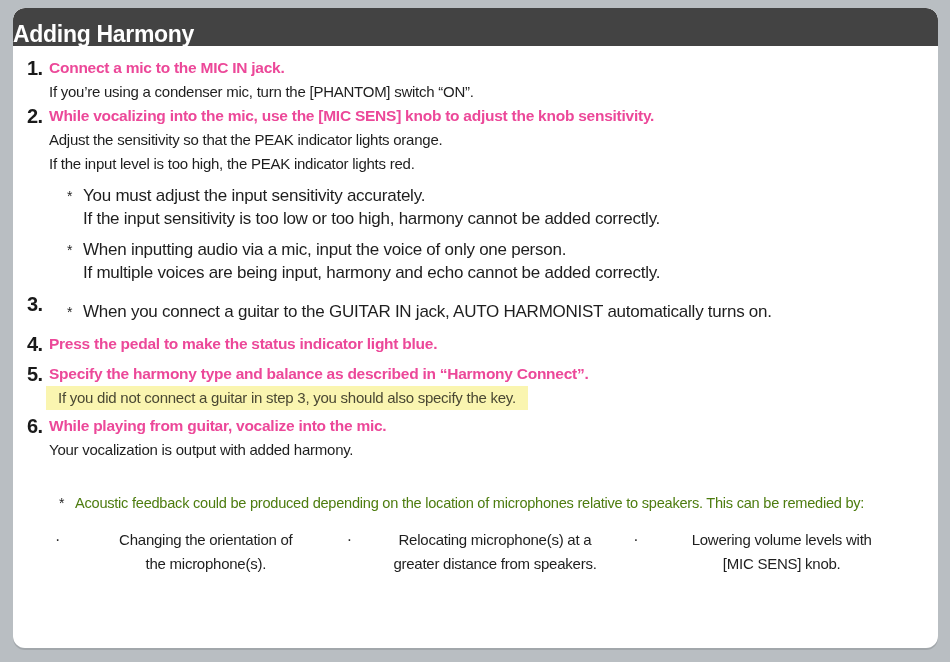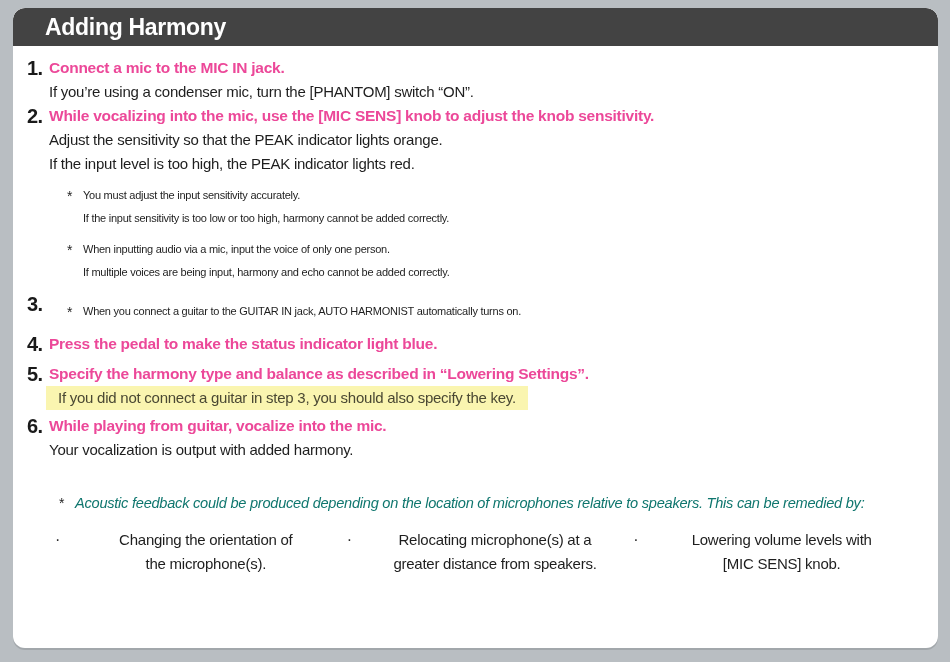--- a/index.html
+++ b/index.html
@@ -33,22 +33,22 @@
     overflow: hidden;
     box-shadow: 0 2px 0 rgba(120,126,130,0.35);
   }
 
   .card-header {
     height: 38px;
     background: #434343;
     border-top-left-radius: 12px;
     border-top-right-radius: 12px;
     display: flex;
-    align-items: center;
-    padding-left: 32px;
+    align-items: flex-end;
+    padding-left: 0;
     box-sizing: border-box;
   }
 
   .card-title {
     color: #ffffff;
     font-size: 23px;
     font-weight: bold;
     letter-spacing: -0.3px;
     line-height: 1;
   }
@@ -113,21 +113,21 @@
     flex: 0 0 16px;
     font-size: 14px;
     color: #1e1e1e;
     line-height: 24px;
   }
   .note-lines {
     flex: 1 1 auto;
     min-width: 0;
   }
   .note-line {
-    font-size: 11px;
+    font-size: 17px;
     color: #1e1e1e;
     line-height: 23px;
     letter-spacing: -0.25px;
     white-space: nowrap;
   }
 
   
   .footnote {
     margin-top: 30px;
     display: flex;
@@ -137,24 +137,23 @@
   }
   .footnote-mark {
     flex: 0 0 16px;
     font-size: 14px;
     color: #1e1e1e;
     line-height: 23px;
   }
   .footnote-text {
     flex: 1 1 auto;
     font-size: 14.6px;
-    color: #0f766e;
+    color: #4d7c0f;
     line-height: 23px;
     letter-spacing: -0.25px;
-    font-style: italic;
   }
 
   .bullet-cols {
     display: flex;
     margin-top: 13px;
     padding-left: 28px;
     padding-right: 8px;
   }
   .bullet-col {
     display: flex;
@@ -248,21 +247,21 @@
       <div class="step" style="margin-top:8px;">
         <div class="step-num">4.</div>
         <div class="step-content">
           <div class="step-title">Press the pedal to make the status indicator light blue.</div>
         </div>
       </div>
 
       <div class="step" style="margin-top:6px;">
         <div class="step-num">5.</div>
         <div class="step-content">
-          <div class="step-title"><span>Specify the harmony type and balance as described in </span><b class="inline-bold">“Lowering Settings”</b><span>.</span></div>
+          <div class="step-title"><span>Specify the harmony type and balance as described in </span><b class="inline-bold">“Harmony Connect”</b><span>.</span></div>
           <div><span class="step-sub highlight">If you did not connect a guitar in step 3, you should also specify the key.</span></div>
         </div>
       </div>
 
       <div class="step" style="margin-top:4px;">
         <div class="step-num">6.</div>
         <div class="step-content">
           <div class="step-title">While playing from guitar, vocalize into the mic.</div>
           <div class="step-sub">Your vocalization is output with added harmony.</div>
         </div>

